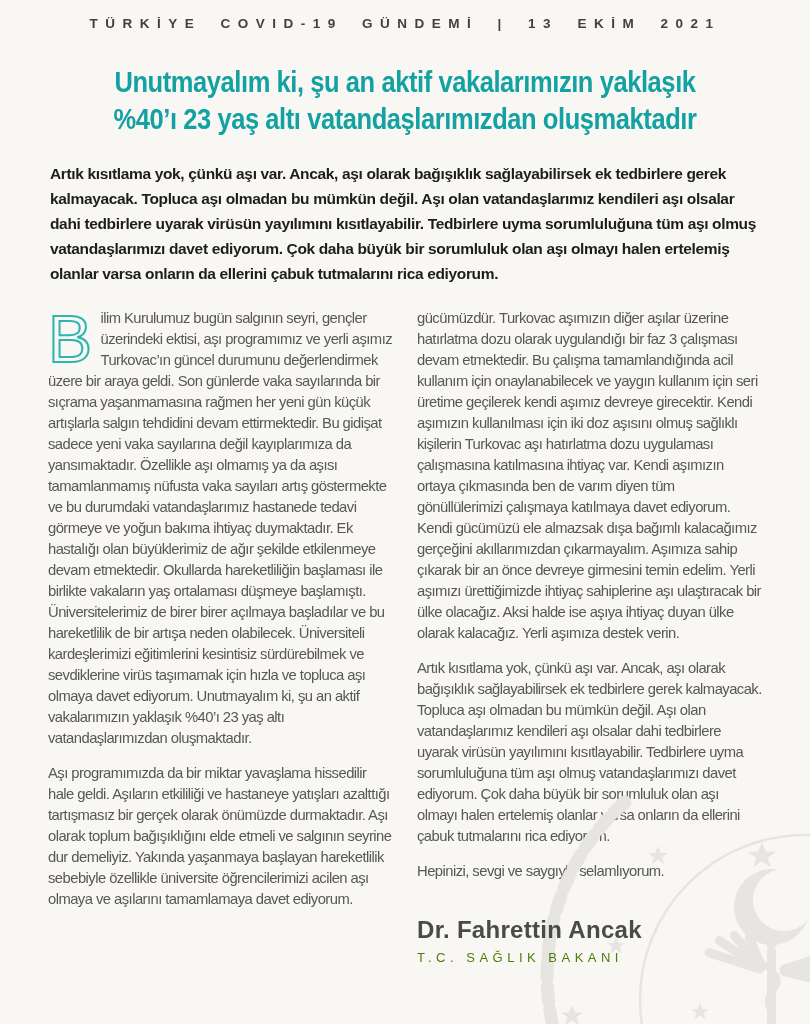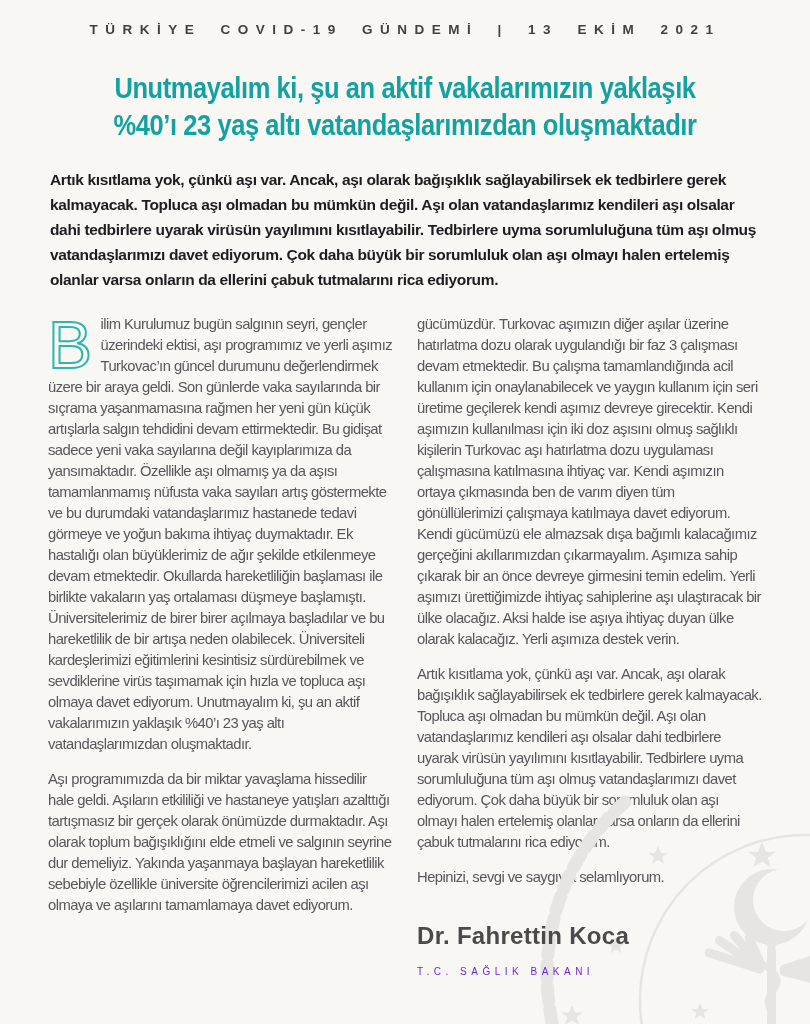--- a/index.html
+++ b/index.html
@@ -6,21 +6,21 @@
   .page {
     position: relative;
     width: 810px;
     height: 1024px;
     margin: 0 auto;
     background: #f8f7f4;
     overflow: hidden;
     font-family: "Liberation Sans", "DejaVu Sans", sans-serif;
   }
   .masthead {
-    padding-top: 22px;
+    padding-top: 16px;
     text-align: center;
     font-size: 13.5px;
     font-weight: 700;
     letter-spacing: 7.5px;
     word-spacing: 8px;
     color: #413f40;
     white-space: nowrap;
   }
   .headline {
     margin: 32px auto 0;
@@ -68,24 +68,24 @@
     .dropcap { color: transparent; -webkit-text-stroke: 2px #2eb5af; }
   }
   .signature { margin-top: 34px; position: relative; z-index: 2; }
   .sig-name {
     font-size: 24px;
     font-weight: 700;
     letter-spacing: 0.3px;
     color: #4a4a4c;
   }
   .sig-title {
-    margin-top: 16px;
-    font-size: 10px;
+    margin-top: 6px;
+    font-size: 13px;
     letter-spacing: 4.5px;
-    color: #6d28d9;
+    color: #4d7c0f;
     white-space: nowrap;
   }
   .watermark {
     position: absolute;
     right: 0; bottom: 0;
     width: 300px; height: 260px;
     overflow: hidden;
     pointer-events: none;
     z-index: 1;
   }
@@ -108,21 +108,21 @@
     <div class="col">
       <p class="body-p"><span class="dropcap">B</span><span>ilim Kurulumuz bugün salgının seyri, gençler üzerindeki ektisi, aşı programımız ve yerli aşımız Turkovac’ın güncel durumunu değerlendirmek üzere bir araya geldi. Son günlerde vaka sayılarında bir sıçrama yaşanmamasına rağmen her yeni gün küçük artışlarla salgın tehdidini devam ettirmektedir. Bu gidişat sadece yeni vaka sayılarına değil kayıplarımıza da yansımaktadır. Özellikle aşı olmamış ya da aşısı tamamlanmamış nüfusta vaka sayıları artış göstermekte ve bu durumdaki vatandaşlarımız hastanede tedavi görmeye ve yoğun bakıma ihtiyaç duymaktadır. Ek hastalığı olan büyüklerimiz de ağır şekilde etkilenmeye devam etmektedir. Okullarda hareketliliğin başlaması ile birlikte vakaların yaş ortalaması düşmeye başlamıştı. Üniversitelerimiz de birer birer açılmaya başladılar ve bu hareketlilik de bir artışa neden olabilecek. Üniversiteli kardeşlerimizi eğitimlerini kesintisiz sürdürebilmek ve sevdiklerine virüs taşımamak için hızla ve topluca aşı olmaya davet ediyorum. Unutmayalım ki, şu an aktif vakalarımızın yaklaşık %40’ı 23 yaş altı vatandaşlarımızdan oluşmaktadır.</span></p>
       <p class="body-p">Aşı programımızda da bir miktar yavaşlama hissedilir hale geldi. Aşıların etkililiği ve hastaneye yatışları azalttığı tartışmasız bir gerçek olarak önümüzde durmaktadır. Aşı olarak toplum bağışıklığını elde etmeli ve salgının seyrine dur demeliyiz. Yakında yaşanmaya başlayan hareketlilik sebebiyle özellikle üniversite öğrencilerimizi acilen aşı olmaya ve aşılarını tamamlamaya davet ediyorum.</p>
     </div>
     <div class="col">
       <p class="body-p">gücümüzdür. Turkovac aşımızın diğer aşılar üzerine hatırlatma dozu olarak uygulandığı bir faz 3 çalışması devam etmektedir. Bu çalışma tamamlandığında acil kullanım için onaylanabilecek ve yaygın kullanım için seri üretime geçilerek kendi aşımız devreye girecektir. Kendi aşımızın kullanılması için iki doz aşısını olmuş sağlıklı kişilerin Turkovac aşı hatırlatma dozu uygulaması çalışmasına katılmasına ihtiyaç var. Kendi aşımızın ortaya çıkmasında ben de varım diyen tüm gönüllülerimizi çalışmaya katılmaya davet ediyorum. Kendi gücümüzü ele almazsak dışa bağımlı kalacağımız gerçeğini akıllarımızdan çıkarmayalım. Aşımıza sahip çıkarak bir an önce devreye girmesini temin edelim. Yerli aşımızı ürettiğimizde ihtiyaç sahiplerine aşı ulaştıracak bir ülke olacağız. Aksi halde ise aşıya ihtiyaç duyan ülke olarak kalacağız. Yerli aşımıza destek verin.</p>
       <p class="body-p">Artık kısıtlama yok, çünkü aşı var. Ancak, aşı olarak bağışıklık sağlayabilirsek ek tedbirlere gerek kalmayacak. Topluca aşı olmadan bu mümkün değil. Aşı olan vatandaşlarımız kendileri aşı olsalar dahi tedbirlere uyarak virüsün yayılımını kısıtlayabilir. Tedbirlere uyma sorumluluğuna tüm aşı olmuş vatandaşlarımızı davet ediyorum. Çok daha büyük bir sorumluluk olan aşı olmayı halen ertelemiş olanlar varsa onların da ellerini çabuk tutmalarını rica ediyorum.</p>
       <p class="body-p">Hepinizi, sevgi ve saygıyla selamlıyorum.</p>
 
       <div class="signature">
-        <div class="sig-name">Dr. Fahrettin Koca</div>
+        <div class="sig-name">Dr. Fahrettin Ancak</div>
         <div class="sig-title">T.C. SAĞLIK BAKANI</div>
       </div>
     </div>
   </div>
 
   <div class="watermark">
     <svg width="300" height="260" viewBox="0 0 300 260" xmlns="http://www.w3.org/2000/svg">
       <g fill="none" stroke="#e6e5e2">
 
         <circle cx="295" cy="236" r="165" stroke-width="2.5"></circle>

